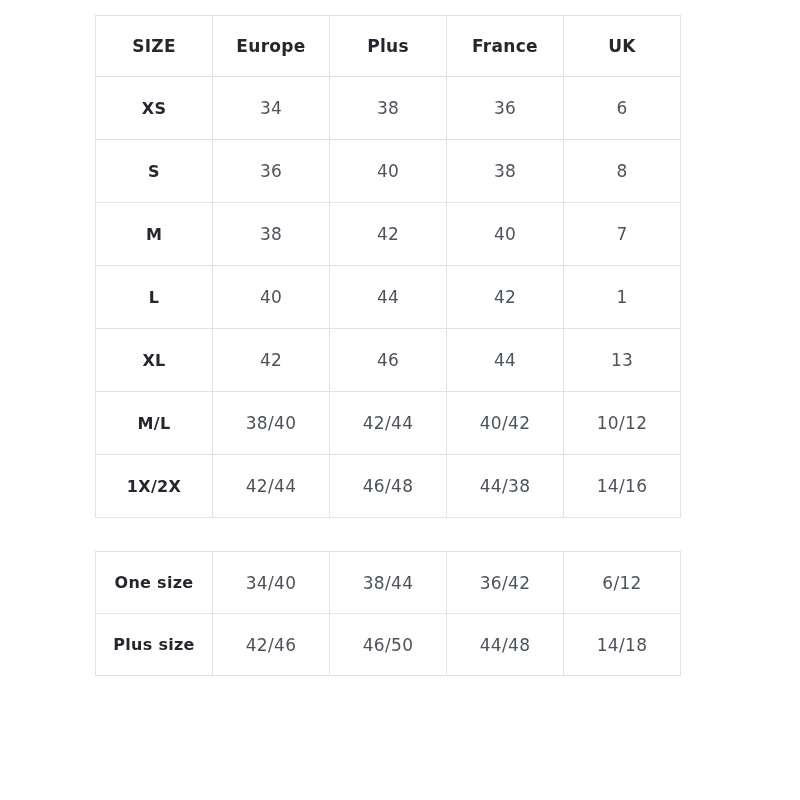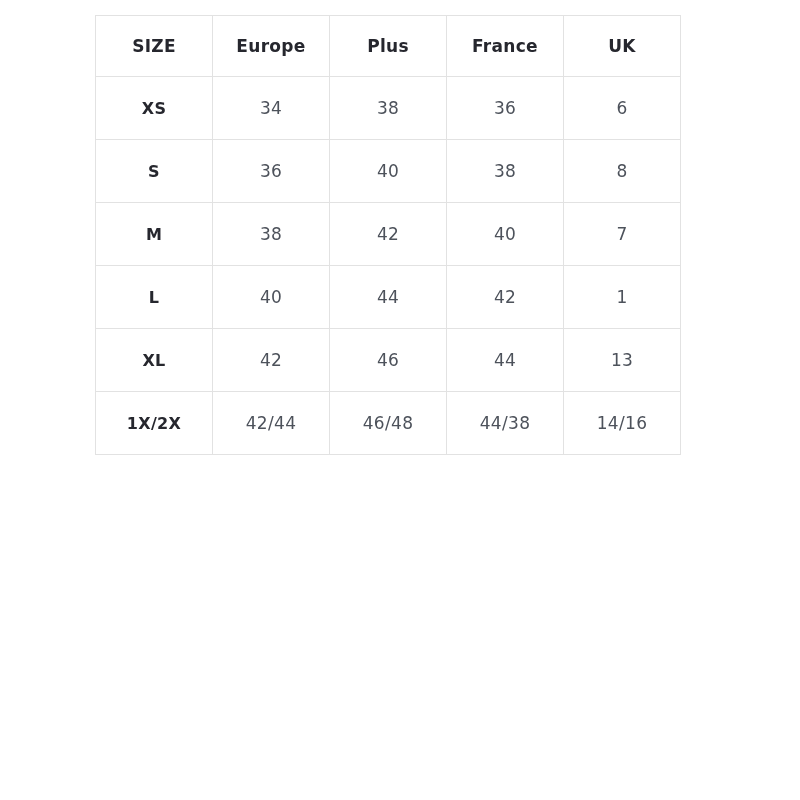--- a/index.html
+++ b/index.html
@@ -106,24 +106,49 @@
           <td>1</td>
         </tr>
         <tr>
           <td class="rowlabel">XL</td>
           <td>42</td>
           <td>46</td>
           <td>44</td>
           <td>13</td>
         </tr>
         <tr>
+          <td class="rowlabel">M/L</td>
+          <td>38/40</td>
+          <td>42/44</td>
+          <td>40/42</td>
+          <td>10/12</td>
+        </tr>
+        <tr>
           <td class="rowlabel">1X/2X</td>
           <td>42/44</td>
           <td>46/48</td>
           <td>44/38</td>
           <td>14/16</td>
         </tr>
       </tbody>
     </table>
 
+    <table class="t secondary">
+      <tbody>
+        <tr>
+          <td class="rowlabel">One size</td>
+          <td>34/40</td>
+          <td>38/44</td>
+          <td>36/42</td>
+          <td>6/12</td>
+        </tr>
+        <tr>
+          <td class="rowlabel">Plus size</td>
+          <td>42/46</td>
+          <td>46/50</td>
+          <td>44/48</td>
+          <td>14/18</td>
+        </tr>
+      </tbody>
+    </table>
 
   </div>
 </div>
 
 </body></html>

